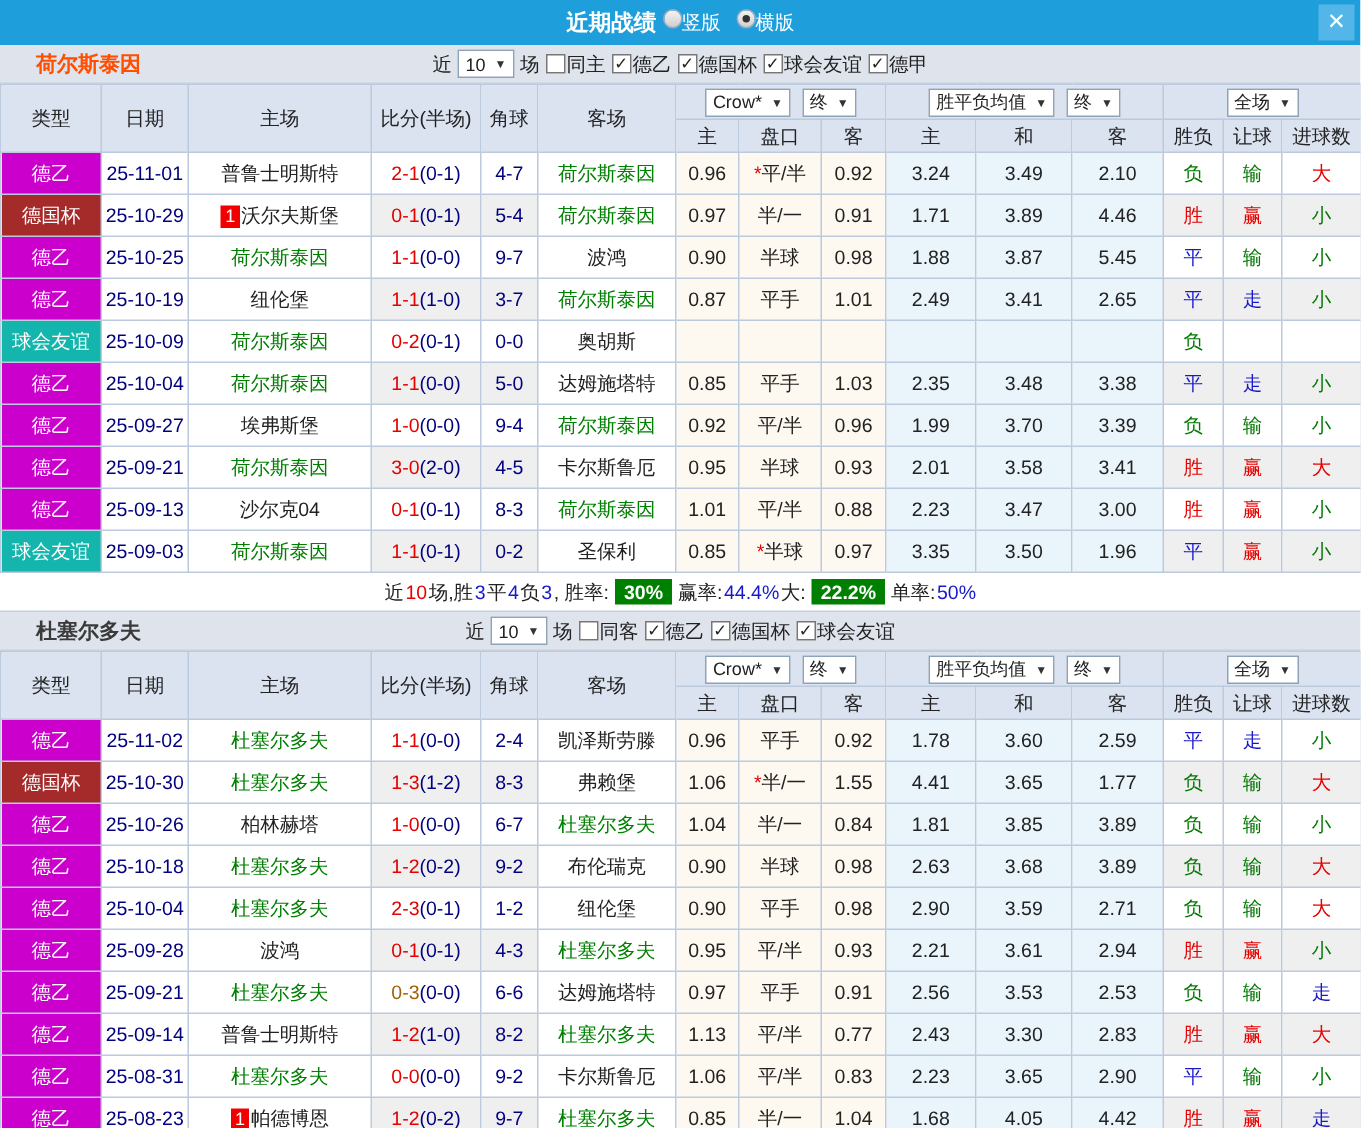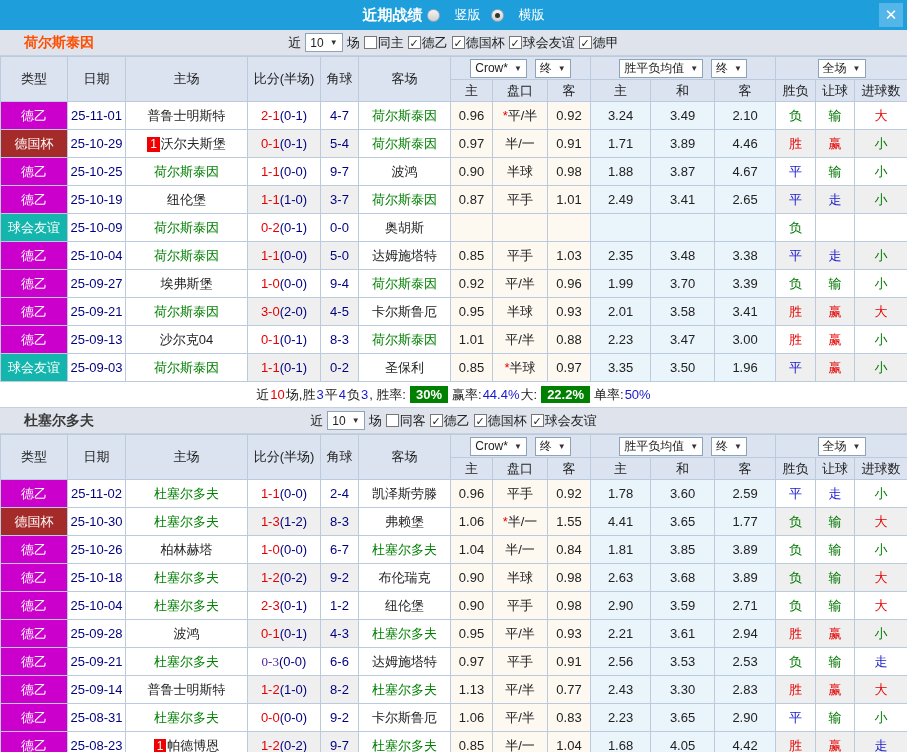--- a/index.html
+++ b/index.html
@@ -1,19 +1,19 @@
 <!DOCTYPE html>
 <html><head>
 <meta charset="utf-8">
 <style>
   * { box-sizing: border-box; }
   body { margin:0; width:907px; background:#fff; font-family:"Liberation Sans","DejaVu Sans",sans-serif; color:#222; }
   .titlebar { height:30px; background:#1e9fdc; display:flex; align-items:center; justify-content:center; position:relative; }
   .title { color:#fff; font-weight:bold; font-size:15px; }
-  .radio-wrap { display:flex; align-items:center; margin-left:2px; color:#fff; font-size:13px; gap:15px; }
+  .radio-wrap { display:flex; margin-left:2px; color:#fff; font-size:13px; gap:0; }
   .radio { width:13px; height:13px; border-radius:50%; background:linear-gradient(#f4f4f4,#cfcfcf); border:1px solid #9ab; display:inline-block; position:relative; }
   .radio.checked::after { content:""; position:absolute; left:3px; top:3px; width:5px; height:5px; border-radius:50%; background:#333; }
   .close-btn { position:absolute; right:4px; top:3px; width:24px; height:24px; background:#54b6e8; color:#fff; font-weight:bold; font-size:15px; text-align:center; line-height:24px; cursor:pointer; }
   .team-band { height:26px; background:#dfe4ec; border-bottom:1px solid #c6d0de; display:flex; align-items:center; position:relative; }
   .team-name { position:absolute; left:24px; font-weight:bold; font-size:14px; }
   .filters { margin:0 auto; display:flex; align-items:center; gap:4px; font-size:13px; }
   .sel { background:#fff; border:1px solid #8fa3b8; height:19px; display:inline-flex; align-items:center; padding:0 4px; gap:6px; font-size:12px; cursor:pointer; }
   .sel .arr { font-size:8px; color:#333; }
   .cb { width:13px; height:13px; background:#fff; border:1px solid #777; display:inline-block; font-size:11px; line-height:12px; text-align:center; color:#222; cursor:pointer; }
   table { border-collapse:collapse; table-layout:fixed; width:907px; font-size:13px; }
@@ -197,21 +197,21 @@
             <td class="date">25-10-25</td>
             <td><span style="color: rgb(0, 128, 0);">荷尔斯泰因</span></td>
             <td class="alt"><span style="color: rgb(230, 0, 0);">1-1</span><span class="half">(0-0)</span></td>
             <td class="corner alt">9-7</td>
             <td><span>波鸿</span></td>
             <td class="odds">0.90</td>
             <td class="odds"><span>半球</span></td>
             <td class="odds">0.98</td>
             <td class="avg">1.88</td>
             <td class="avg">3.87</td>
-            <td class="avg">4.67</td>
+            <td class="avg">5.45</td>
             <td class="alt" style="color: rgb(24, 24, 204);">平</td>
             <td class="alt" style="color: rgb(0, 120, 0);">输</td>
             <td class="alt" style="color: rgb(0, 120, 0);">小</td>
           </tr>
           <tr class="even">
             <td class="league" style="background: rgb(204, 0, 204);">德乙</td>
             <td class="date">25-10-19</td>
             <td><span>纽伦堡</span></td>
             <td class="alt"><span style="color: rgb(230, 0, 0);">1-1</span><span class="half">(1-0)</span></td>
             <td class="corner alt">3-7</td>
@@ -548,21 +548,21 @@
             <td class="avg">3.61</td>
             <td class="avg">2.94</td>
             <td class="alt" style="color: rgb(230, 0, 0);">胜</td>
             <td class="alt" style="color: rgb(230, 0, 0);">赢</td>
             <td class="alt" style="color: rgb(0, 120, 0);">小</td>
           </tr>
           <tr>
             <td class="league" style="background: rgb(204, 0, 204);">德乙</td>
             <td class="date">25-09-21</td>
             <td><span style="color: rgb(0, 128, 0);">杜塞尔多夫</span></td>
-            <td class="alt"><span style="color: #4c1d95; font-family: Liberation Serif, serif;">0-3</span><span class="half">(0-0)</span></td>
+            <td class="alt"><span style="color: #a16207;">0-3</span><span class="half">(0-0)</span></td>
             <td class="corner alt">6-6</td>
             <td><span>达姆施塔特</span></td>
             <td class="odds">0.97</td>
             <td class="odds"><span>平手</span></td>
             <td class="odds">0.91</td>
             <td class="avg">2.56</td>
             <td class="avg">3.53</td>
             <td class="avg">2.53</td>
             <td class="alt" style="color: rgb(0, 120, 0);">负</td>
             <td class="alt" style="color: rgb(0, 120, 0);">输</td>

